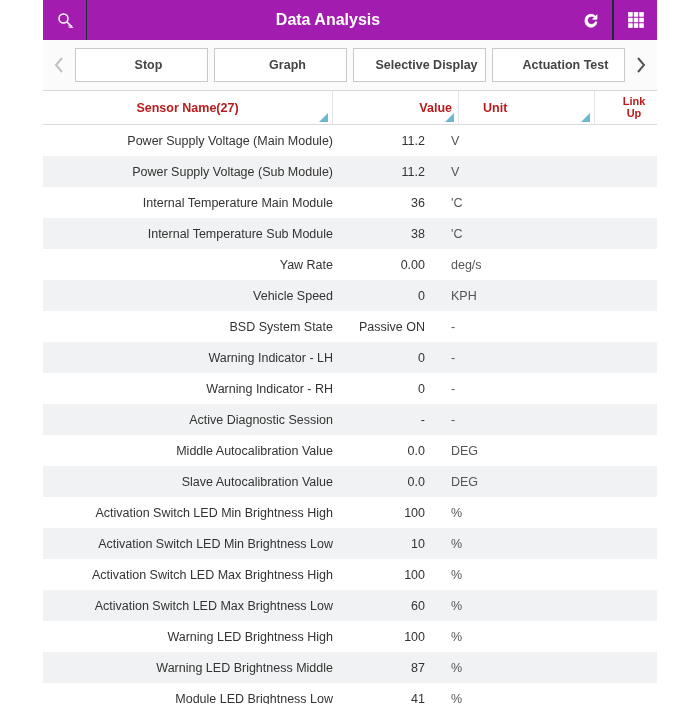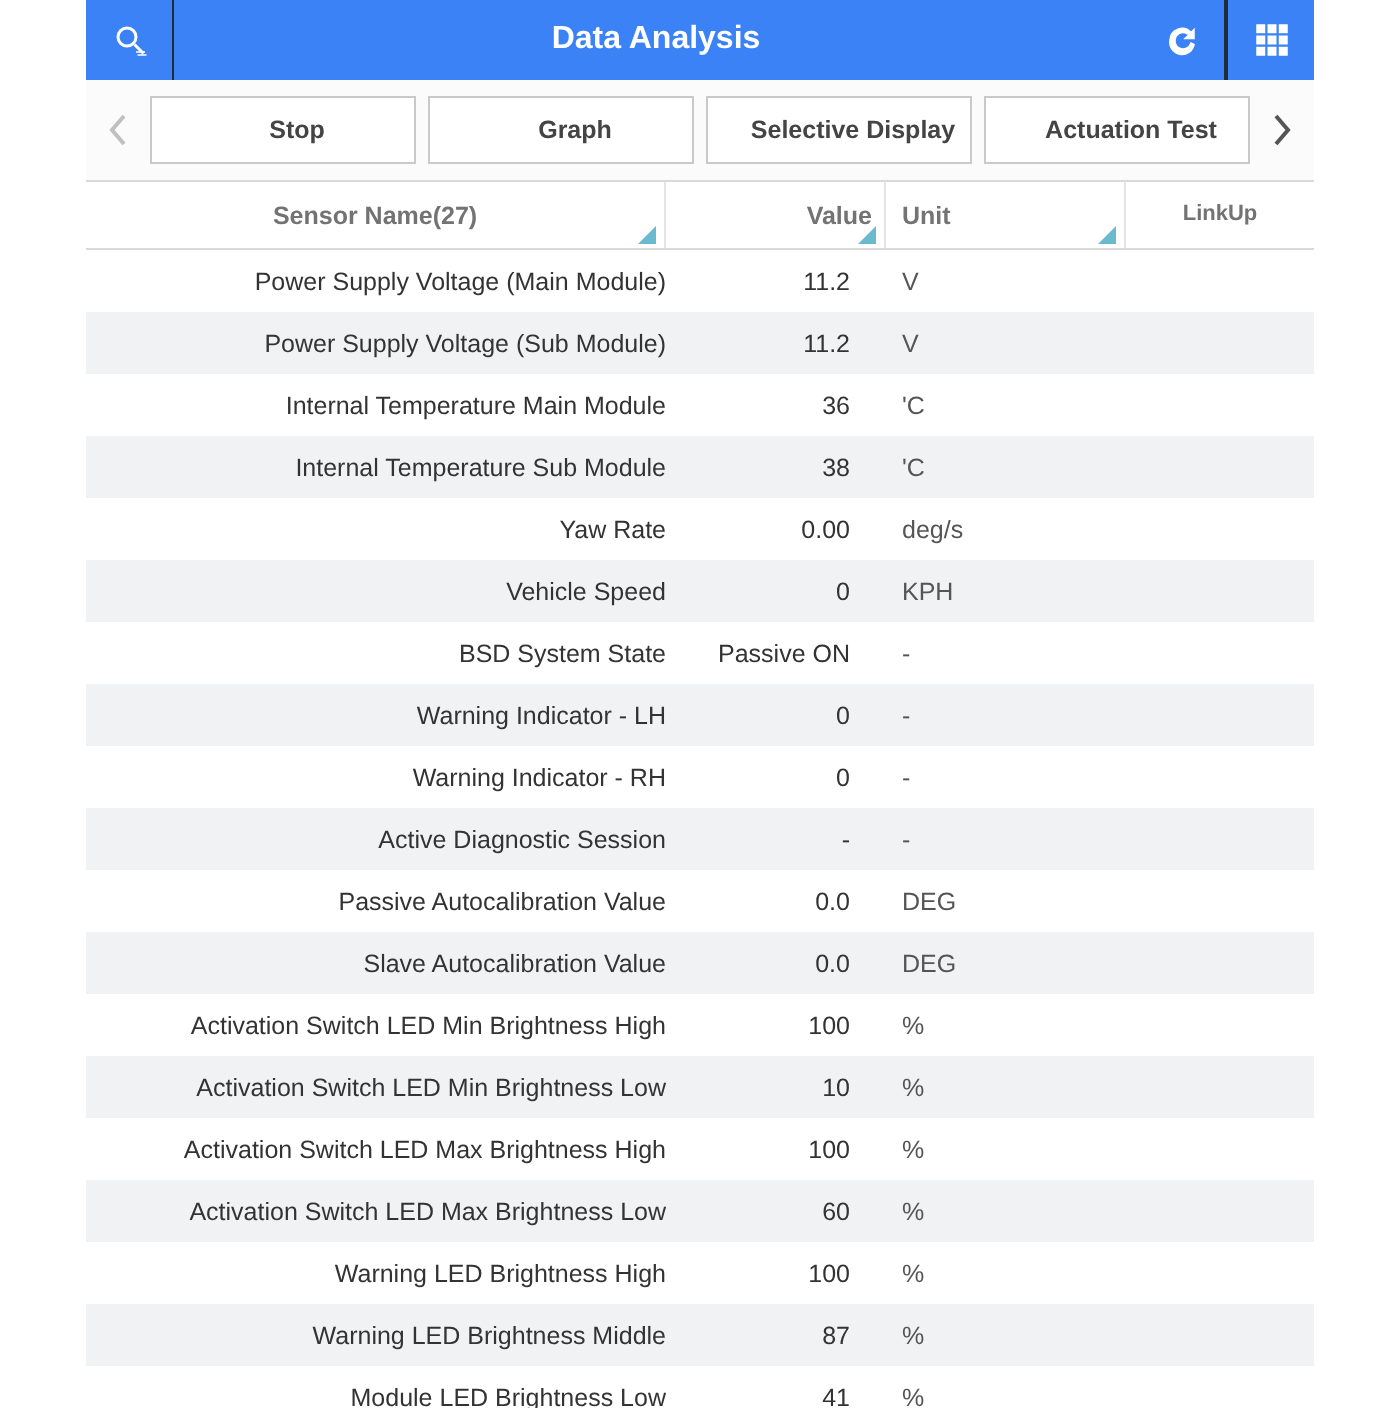--- a/index.html
+++ b/index.html
@@ -11,21 +11,21 @@
     height: 704px;
     overflow: hidden;
     font-size: 13px;
     color: #333;
   }
   .app {
     width: 614px;
     margin: 0 auto;
   }
   .titlebar {
-    background: #3b82f6;
+    background: #a21caf;
     color: #fff;
     height: 40px;
     display: flex;
     align-items: stretch;
   }
   .tb-btn {
     width: 44px;
     display: flex;
     align-items: center;
     justify-content: center;
@@ -78,37 +78,38 @@
 
   .table {
     width: 100%;
   }
   .thead {
     display: flex;
     border-bottom: 1px solid #d9d9d9;
     background: #fff;
     height: 34px;
     align-items: stretch;
-    color: #737373;
+    color: #b91c1c;
     font-weight: bold;
     font-size: 12.5px;
+    gap: 16px;
   }
   .th {
     display: flex;
     align-items: center;
     justify-content: center;
     border-right: 1px solid #e4e4e4;
     position: relative;
     padding: 0 6px;
   }
   .th:last-child { border-right: none; }
   .th-name  { flex: 0 0 290px; }
   .th-value { flex: 0 0 110px; justify-content: flex-end; }
   .th-unit  { flex: 0 0 120px; justify-content: flex-start; padding-left: 8px;}
-  .th-link  { flex: 1; font-size: 11px; line-height: 1.05; text-align: left; justify-content: center;}
+  .th-link  { flex: 1; font-size: 11px; line-height: 1.05; text-align: left; flex-direction: column; justify-content: center;}
   .sort-mark {
     position: absolute;
     right: 4px;
     bottom: 2px;
     width: 0; height: 0;
     border-style: solid;
     border-width: 0 0 9px 9px;
     border-color: transparent transparent #6bb9cf transparent;
   }
 
@@ -254,21 +255,21 @@
           <div class="c-unit">-</div>
           <div class="c-link"></div>
         </div>
         <div class="row">
           <div class="c-name">Active Diagnostic Session</div>
           <div class="c-value">-</div>
           <div class="c-unit">-</div>
           <div class="c-link"></div>
         </div>
         <div class="row">
-          <div class="c-name">Passive Autocalibration Value</div>
+          <div class="c-name">Middle Autocalibration Value</div>
           <div class="c-value">0.0</div>
           <div class="c-unit">DEG</div>
           <div class="c-link"></div>
         </div>
         <div class="row">
           <div class="c-name">Slave Autocalibration Value</div>
           <div class="c-value">0.0</div>
           <div class="c-unit">DEG</div>
           <div class="c-link"></div>
         </div>

